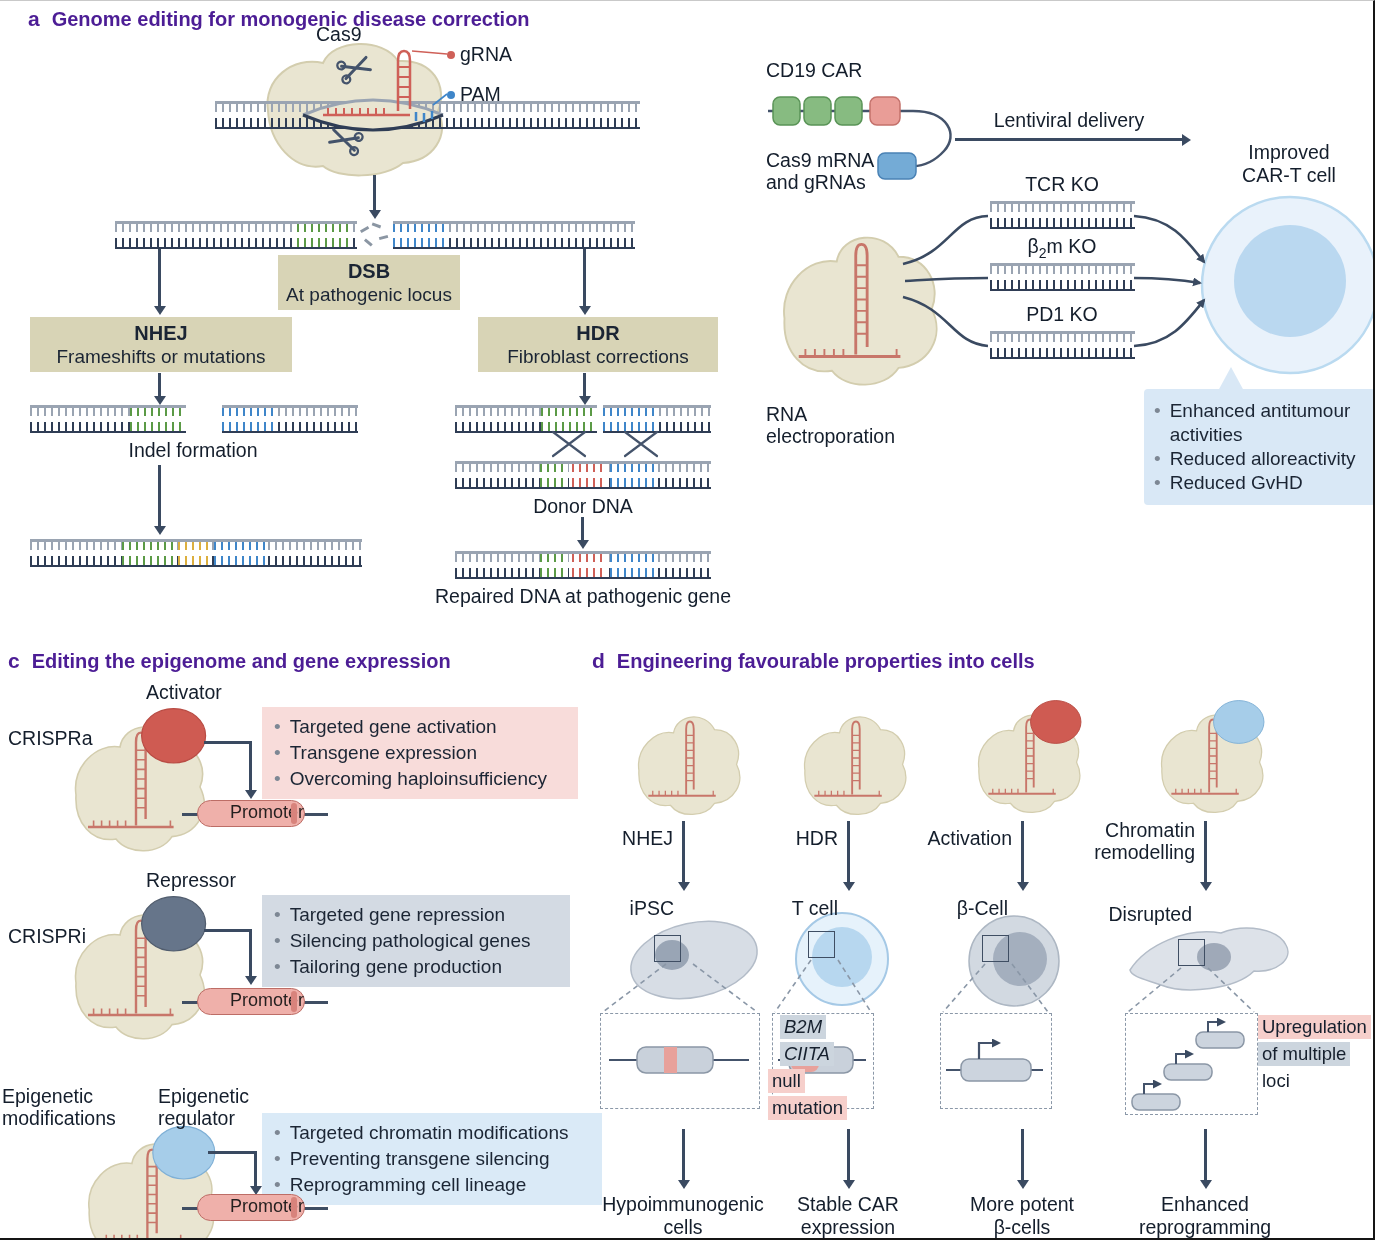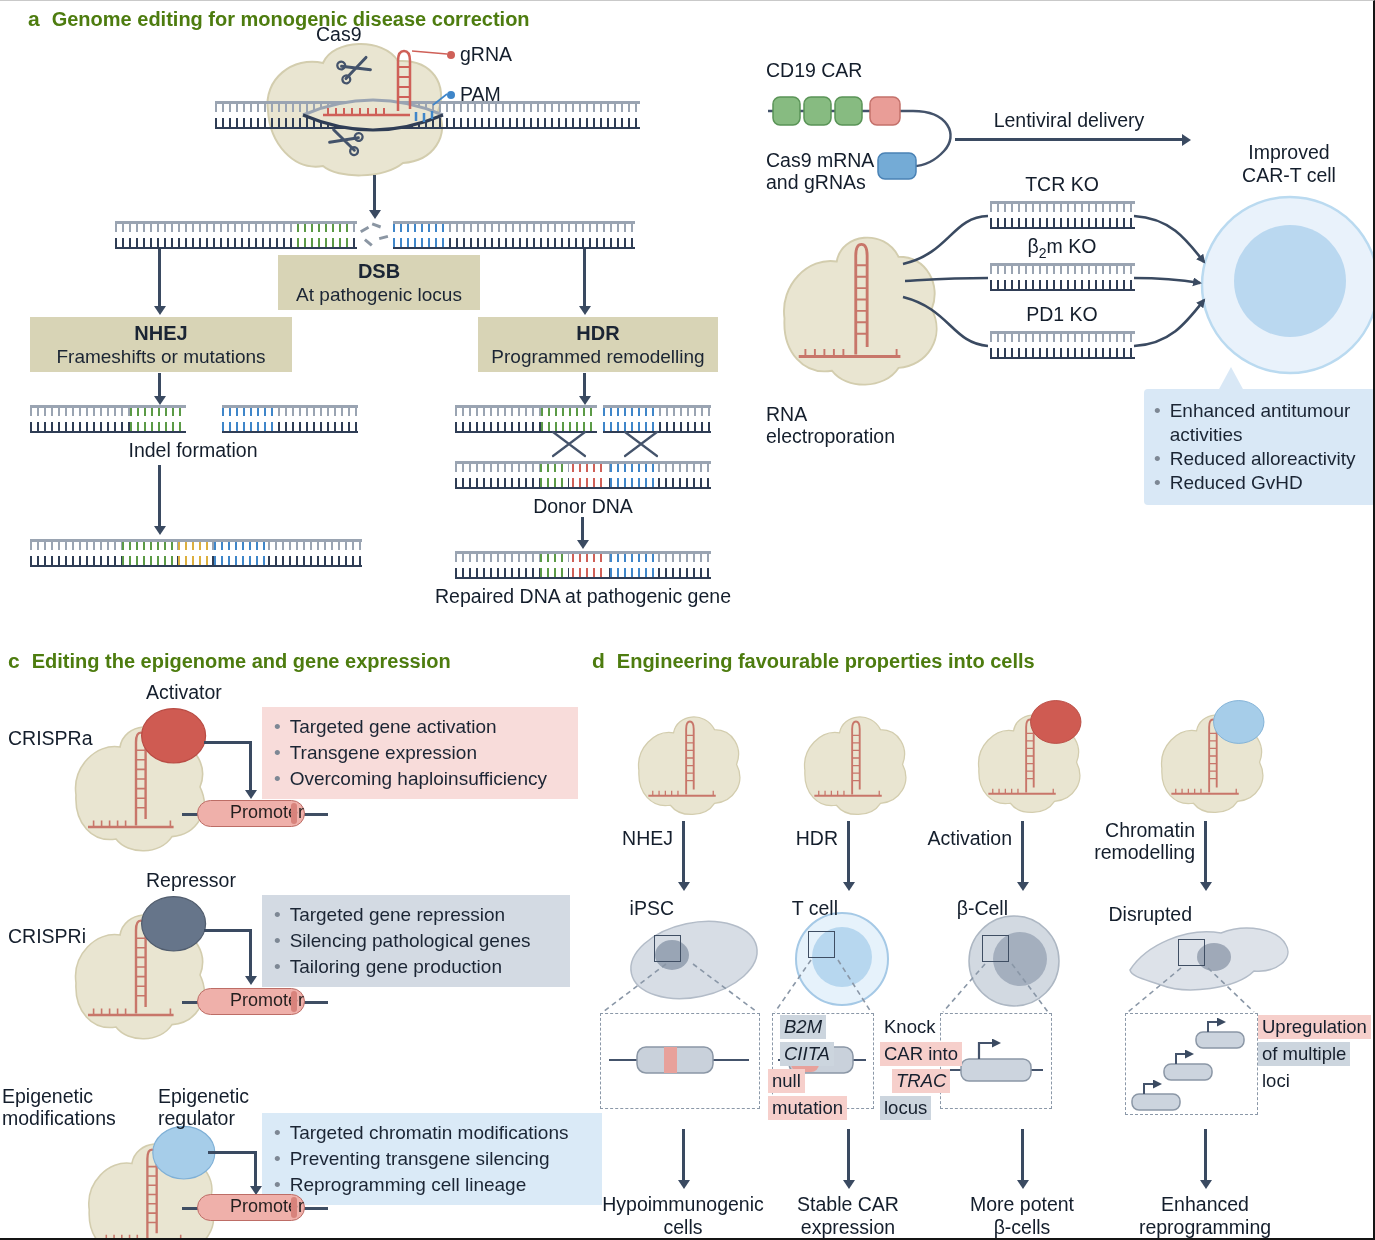--- a/index.html
+++ b/index.html
@@ -1,21 +1,21 @@
 <!DOCTYPE html>
 <html><head>
 <meta charset="utf-8">
 <style>
   * { margin:0; padding:0; box-sizing:border-box; }
   html,body { background:#fff; }
   body { font-family:"Liberation Sans","DejaVu Sans",sans-serif; color:#141e2c; }
   #fig { position:relative; width:1375px; height:1240px; background:#fff; overflow:hidden;
          border-right:2px solid #151515; border-bottom:2px solid #151515; border-top:1px solid #c9c9c9; }
   .abs { position:absolute; }
-  .head { position:absolute; font-size:20px; font-weight:bold; color:#4d7c0f; white-space:nowrap; z-index:6; }
+  .head { position:absolute; font-size:20px; font-weight:bold; color:#4c1d95; white-space:nowrap; z-index:6; }
   .head .pl { margin-right:12px; font-size:21px; }
   .lbl { position:absolute; font-size:19.5px; line-height:23px; color:#141e2c; white-space:nowrap; z-index:6; }
   .lbl.c { transform:translateX(-50%); text-align:center; }
   .lbl.r { text-align:right; }
   .lbl sub { font-size:14px; }
   .it { font-style:italic;margin-left:12px; }
 
   
   .kbox { position:absolute; background:#d8d4b6; text-align:center; padding:4px 8px; color:#1b2534; z-index:6; }
   .kbox .t { font-weight:bold; font-size:20px; line-height:24px; }
@@ -154,35 +154,35 @@
       <i class="rb"></i>
     <span class="seg" style="--c:#3f86c9;left:0;width:56px"></span>
   </div>
   <div class="abs" style="left:358px;top:222px;width:34px;height:26px;z-index:2">
     <span class="frag" style="left:2px;top:5px;transform:rotate(-30deg)"></span>
     <span class="frag" style="left:14px;top:1px;transform:rotate(20deg)"></span>
     <span class="frag" style="left:21px;top:13px;transform:rotate(-15deg)"></span>
     <span class="frag" style="left:6px;top:18px;transform:rotate(40deg)"></span>
   </div>
 
-  <div class="kbox" style="left:278px;top:254px;width:202px">
+  <div class="kbox" style="left:278px;top:254px;width:182px">
     <div class="t">DSB</div>
     <div class="s">At pathogenic locus</div>
   </div>
 
   <div class="arrow-v" style="left:158px;top:248px;height:58px"></div>
   <div class="arrow-v" style="left:583px;top:248px;height:58px"></div>
 
   <div class="kbox" style="left:30px;top:316px;width:262px">
     <div class="t">NHEJ</div>
     <div class="s">Frameshifts or mutations</div>
   </div>
   <div class="kbox" style="left:478px;top:316px;width:240px">
     <div class="t">HDR</div>
-    <div class="s">Programmed remodelling</div>
+    <div class="s">Fibroblast corrections</div>
   </div>
 
   <div class="arrow-v" style="left:158px;top:372px;height:24px"></div>
   <div class="dna" style="left:30px;top:404px;width:156px">
     <i class="rt"></i>
       <i class="tt"></i>
       <i class="tb"></i>
       <i class="rb"></i>
     <span class="seg" style="--c:#5b9a46;left:100px;width:56px"></span>
   </div>
@@ -480,26 +480,20 @@
       <rect x="6" y="80" width="48" height="16" rx="7" fill="#ccd4de" stroke="#8b97a6" stroke-width="1.5"></rect>
       <path d="M18,80 V70 H34" fill="none" stroke="#44536b" stroke-width="2" marker-end="url(#ah)"></path>
     </svg>
   </div>
 
   <div class="note" style="left:768px;top:1014px">
     <div class="noteline"><span class="nl grey it">B2M</span></div>
     <div class="noteline"><span class="nl grey it">CIITA</span></div>
     <div class="noteline"><span class="nl pink">null</span></div>
     <div class="noteline"><span class="nl pink">mutation</span></div>
-  </div>
-  <div class="note" style="left:880px;top:1014px">
-    <div class="noteline"><span class="nl">Knock</span></div>
-    <div class="noteline"><span class="nl pink">CAR into</span></div>
-    <div class="noteline"><span class="nl pink it">TRAC</span></div>
-    <div class="noteline"><span class="nl grey">locus</span></div>
   </div>
   <div class="note" style="left:1258px;top:1014px">
     <div class="noteline"><span class="nl pink">Upregulation</span></div>
     <div class="noteline"><span class="nl grey">of multiple</span></div>
     <div class="noteline"><span class="nl">loci</span></div>
   </div>
 
   <div class="arrow-v" style="left:682px;top:1128px;height:52px"></div>
   <div class="arrow-v" style="left:847px;top:1128px;height:52px"></div>
   <div class="arrow-v" style="left:1021px;top:1128px;height:52px"></div>

